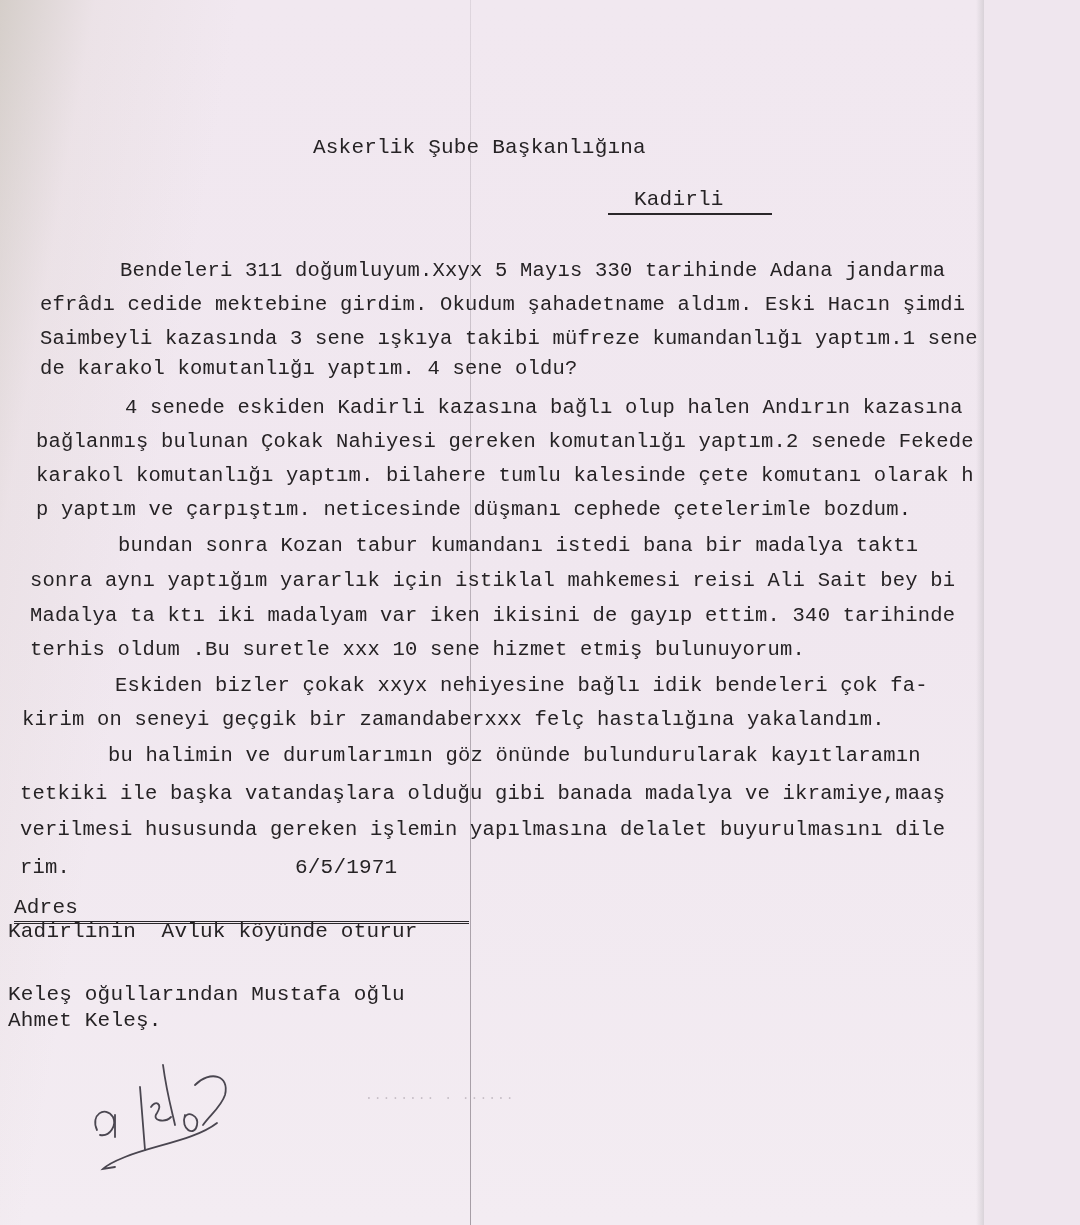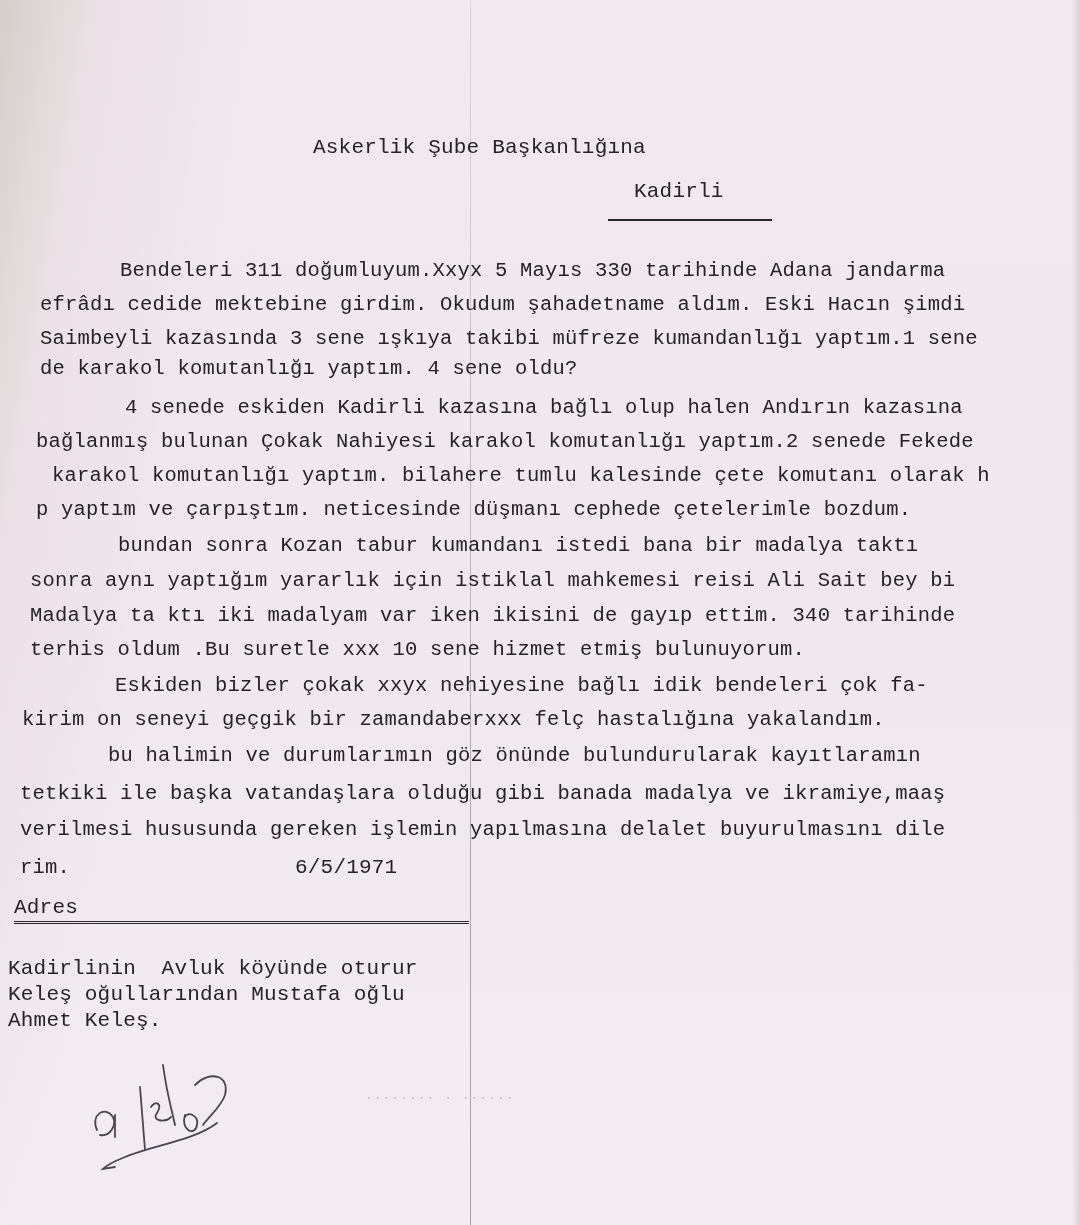--- a/index.html
+++ b/index.html
@@ -1,39 +1,39 @@
 <!DOCTYPE html>
 <html><head>
 <meta charset="utf-8">
 <style>
   html, body { margin: 0; padding: 0; }
   body {
     width: 1080px; height: 1225px; overflow: hidden;
     background: #efe6ee;
   }
   .page {
-    position: relative; width: 1080px; height: 1225px;
+    position: relative; width: 984px; height: 1225px;
     background:
       linear-gradient(100deg, rgba(190,185,170,0.55) 0%, rgba(220,210,205,0.25) 8%, rgba(0,0,0,0) 20%),
       linear-gradient(180deg, #f1e8f0 0%, #f0e7ef 50%, #f3ecf2 100%);
     font-family: "Liberation Mono", "DejaVu Sans Mono", monospace;
     color: #262325;
     font-size: 21px;
   }
   .fold-v {
     position: absolute; left: 470px; top: 0; width: 1px; height: 1225px;
     background: linear-gradient(180deg, rgba(120,110,120,0.15), rgba(90,80,90,0.45) 70%, rgba(90,80,90,0.5));
   }
   .right-edge {
     position: absolute; right: 0; top: 0; width: 8px; height: 1225px;
     background: linear-gradient(90deg, rgba(255,255,255,0), rgba(200,195,200,0.6));
   }
   .line { position: absolute; white-space: pre; letter-spacing: 0.2px; }
   .heading { left: 313px; top: 136px; font-size: 21px; }
-  .city { left: 608px; top: 180px; width: 138px; padding-left: 26px; border-bottom: 2px solid #2a272a; padding-bottom: 16px; }
+  .city { left: 608px; top: 188px; width: 138px; padding-left: 26px; border-bottom: 2px solid #2a272a; padding-bottom: 2px; }
   .body-line { font-size: 20.5px; }
   .adres-label { left: 14px; top: 896px; width: 455px; border-bottom: 3px double #2a272a; padding-bottom: 2px; }
   .addr { left: 8px; font-size: 21px; line-height: 26px; }
   .date { left: 295px; top: 856px; }
   .signature {
     position: absolute; left: 85px; top: 1045px; width: 220px; height: 140px;
   }
   .stamp-ghost {
     position: absolute; left: 365px; top: 1088px; width: 340px; height: 16px;
     color: rgba(120,110,120,0.35); font-size: 13px; letter-spacing: 1px;
@@ -48,41 +48,41 @@
 
   <div class="line heading">Askerlik Şube Başkanlığına</div>
   <div class="line city">Kadirli</div>
 
   <div class="line body-line" style="left:20px; top:259px;">        Bendeleri 311 doğumluyum.Xxyx 5 Mayıs 330 tarihinde Adana jandarma</div>
   <div class="line body-line" style="left:40px; top:293px;">efrâdı cedide mektebine girdim. Okudum şahadetname aldım. Eski Hacın şimdi</div>
   <div class="line body-line" style="left:40px; top:327px;">Saimbeyli kazasında 3 sene ışkıya takibi müfreze kumandanlığı yaptım.1 sene</div>
   <div class="line body-line" style="left:40px; top:357px;">de karakol komutanlığı yaptım. 4 sene oldu?</div>
 
   <div class="line body-line" style="left:25px; top:396px;">        4 senede eskiden Kadirli kazasına bağlı olup halen Andırın kazasına</div>
-  <div class="line body-line" style="left:36px; top:430px;">bağlanmış bulunan Çokak Nahiyesi karakol komutanlığı yaptım.2 senede Fekede</div>
-  <div class="line body-line" style="left:36px; top:464px;margin-left:16px;">karakol komutanlığı yaptım. bilahere tumlu kalesinde çete komutanı olarak h</div>
+  <div class="line body-line" style="left:36px; top:430px;">bağlanmış bulunan Çokak Nahiyesi gereken komutanlığı yaptım.2 senede Fekede</div>
+  <div class="line body-line" style="left:36px; top:464px;">karakol komutanlığı yaptım. bilahere tumlu kalesinde çete komutanı olarak h</div>
   <div class="line body-line" style="left:36px; top:498px;">p yaptım ve çarpıştım. neticesinde düşmanı cephede çetelerimle bozdum.</div>
 
   <div class="line body-line" style="left:18px; top:534px;">        bundan sonra Kozan tabur kumandanı istedi bana bir madalya taktı</div>
   <div class="line body-line" style="left:30px; top:569px;">sonra aynı yaptığım yararlık için istiklal mahkemesi reisi Ali Sait bey bi</div>
   <div class="line body-line" style="left:30px; top:604px;">Madalya ta ktı iki madalyam var iken ikisini de gayıp ettim. 340 tarihinde</div>
   <div class="line body-line" style="left:30px; top:638px;">terhis oldum .Bu suretle xxx 10 sene hizmet etmiş bulunuyorum.</div>
 
   <div class="line body-line" style="left:15px; top:674px;">        Eskiden bizler çokak xxyx nehiyesine bağlı idik bendeleri çok fa-</div>
   <div class="line body-line" style="left:22px; top:708px;text-align:center;">kirim on seneyi geçgik bir zamandaberxxx felç hastalığına yakalandım.</div>
 
   <div class="line body-line" style="left:8px; top:744px;">        bu halimin ve durumlarımın göz önünde bulundurularak kayıtlaramın</div>
   <div class="line body-line" style="left:20px; top:782px;">tetkiki ile başka vatandaşlara olduğu gibi banada madalya ve ikramiye,maaş</div>
   <div class="line body-line" style="left:20px; top:818px;">verilmesi hususunda gereken işlemin yapılmasına delalet buyurulmasını dile</div>
   <div class="line body-line" style="left:20px; top:856px;">rim.</div>
 
   <div class="line date">6/5/1971</div>
 
   <div class="line adres-label">Adres</div>
-  <div class="line addr" style="top:956px;">Kadirlinin  Avluk köyünde oturur</div>
+  <div class="line addr" style="top:919px;">Kadirlinin  Avluk köyünde oturur</div>
   <div class="line addr" style="top:982px;">Keleş oğullarından Mustafa oğlu</div>
   <div class="line addr" style="top:1008px;">Ahmet Keleş.</div>
 
   <div class="signature">
     <svg width="220" height="140" viewBox="0 0 220 140">
       <g fill="none" stroke="#4a4650" stroke-width="1.8" stroke-linecap="round">
         <path d="M12 85 C 5 70, 20 60, 28 72 C 32 80, 25 92, 15 90"></path>
         <path d="M30 70 L 30 92"></path>
         <path d="M55 42 L 60 105"></path>
         <path d="M78 20 C 82 50, 88 70, 90 80"></path>

